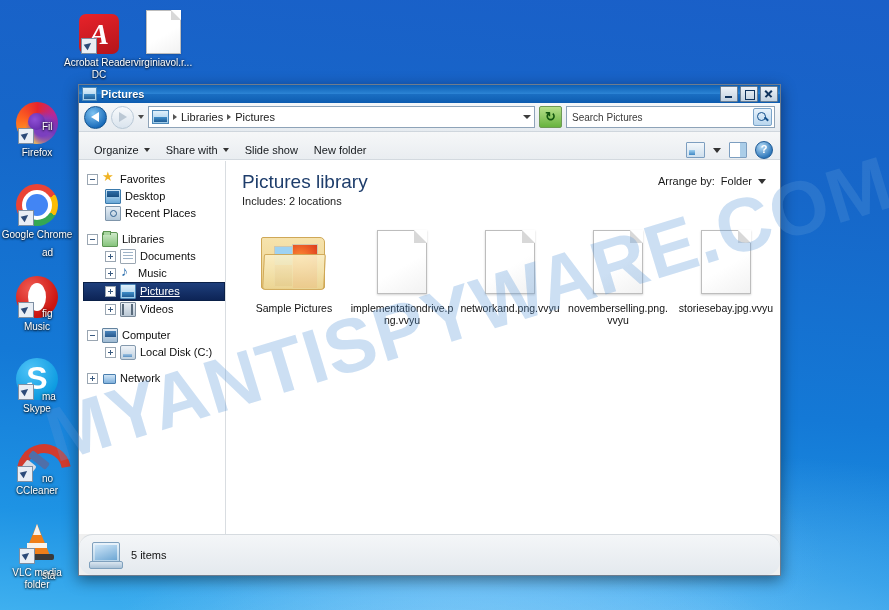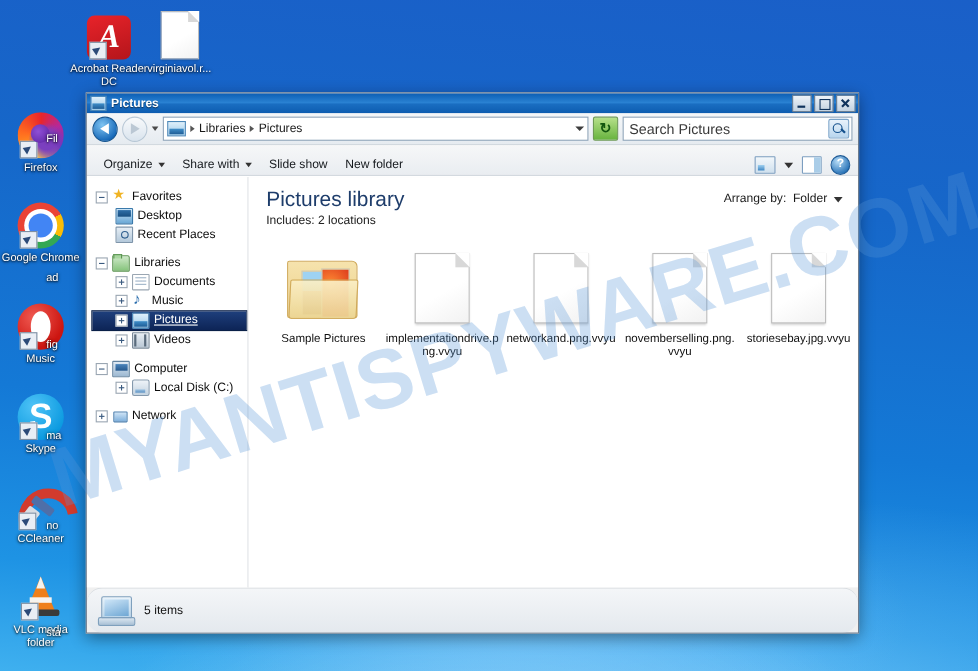--- a/index.html
+++ b/index.html
@@ -152,21 +152,21 @@
   .crumb{font-size:11px;color:#1a1a1a;white-space:nowrap;}
   .crumbsep{width:0;height:0;border-left:4px solid #555;border-top:3.5px solid transparent;
     border-bottom:3.5px solid transparent;flex:0 0 auto;}
   .addrdrop{margin-left:auto;width:0;height:0;border-left:4px solid transparent;border-right:4px solid transparent;
     border-top:4px solid #3c3c3c;flex:0 0 auto;}
   .refresh{width:21px;height:20px;flex:0 0 auto;border:1px solid #6e9a55;border-radius:2px;position:relative;
     background:linear-gradient(180deg,#b6e08a,#67b33e);}
   .refresh .r{position:absolute;inset:0;color:#12560f;font-size:13px;line-height:19px;text-align:center;font-weight:bold;}
   .searchbox{width:200px;height:20px;flex:0 0 auto;background:#fff;border:1px solid #8ea3b8;
     display:flex;align-items:center;padding:0 2px 0 5px;}
-  .searchbox .sp{flex:1 1 auto;font-size:13px;color:#3a3a3a;}
+  .searchbox .sp{flex:1 1 auto;font-size:10px;color:#3a3a3a;}
   .srchico{width:17px;height:16px;border-radius:2px;position:relative;flex:0 0 auto;
     background:linear-gradient(180deg,#e8f2fb,#b9d6ee);border:1px solid #7ba4c9;}
   .srchico .lens{position:absolute;left:3px;top:2.5px;width:7px;height:7px;border:1.6px solid #14508c;border-radius:50%;}
   .srchico .hdl{position:absolute;left:9.5px;top:9px;width:5px;height:1.8px;background:#14508c;transform:rotate(45deg);}
 
   .cmdrow{height:27px;flex:0 0 auto;display:flex;align-items:flex-end;padding:0 7px;gap:0;
     background:linear-gradient(180deg,#f6f7f8,#e9edf1);border-bottom:1px solid #d3d9df;}
   .cmd{display:flex;align-items:center;gap:5px;font-size:11px;color:#15191d;padding:3px 8px;border-radius:2px;cursor:default;}
   .cmd .dd{width:0;height:0;border-left:3.5px solid transparent;border-right:3.5px solid transparent;border-top:4px solid #333;}
   .cmdright{margin-left:auto;display:flex;align-items:center;gap:8px;}

